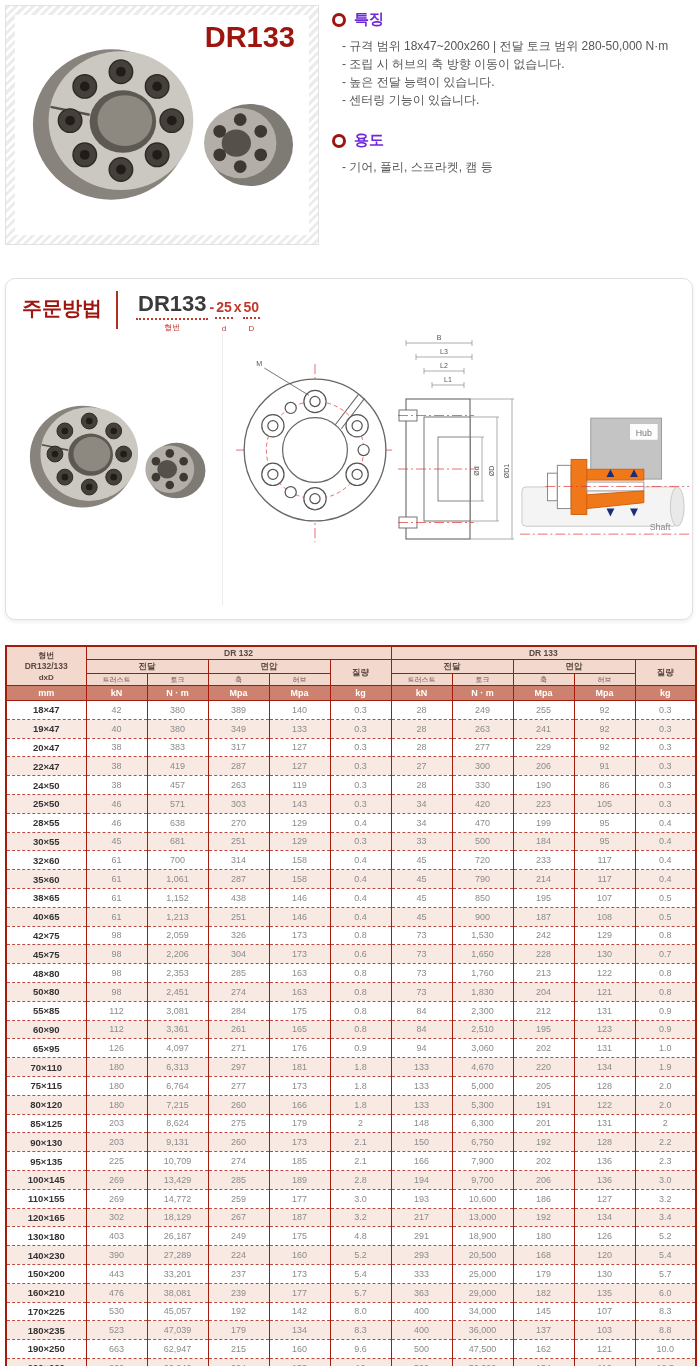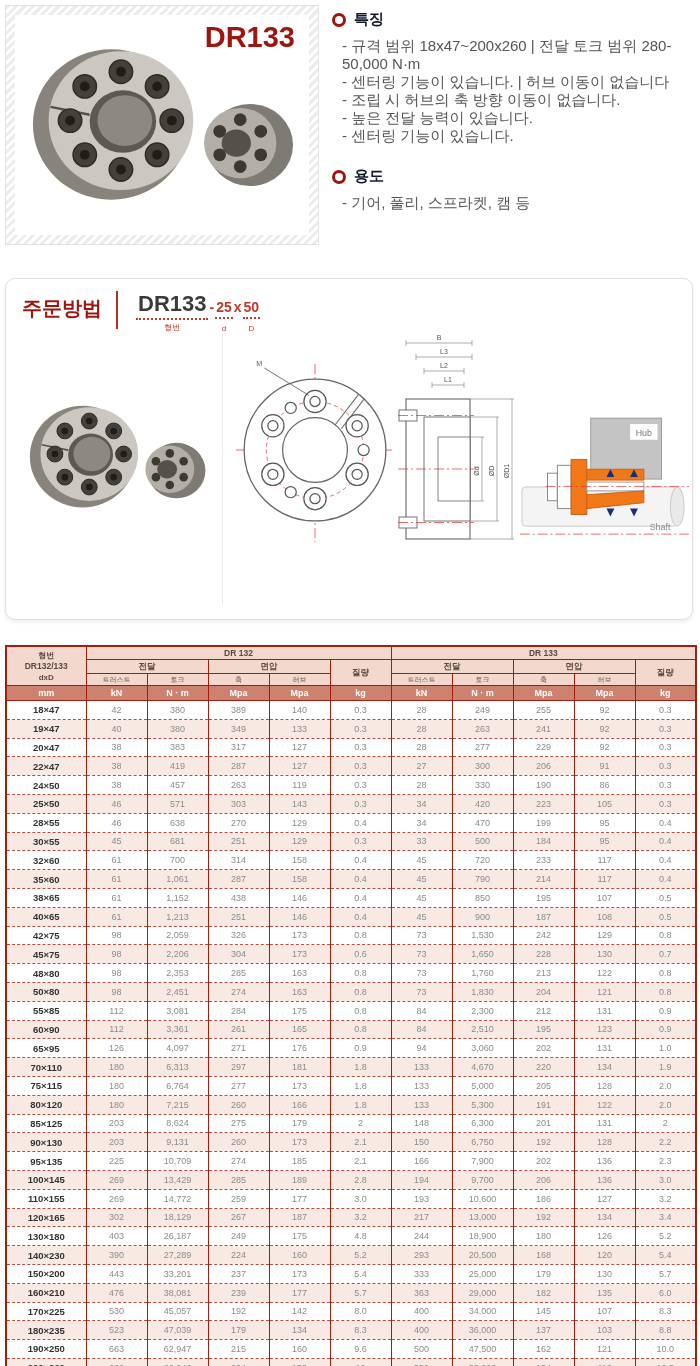--- a/index.html
+++ b/index.html
@@ -12,23 +12,23 @@
     padding:0;border:1px solid #e2e2e2;box-sizing:border-box;}
   .photo-inner{position:absolute;left:9px;top:9px;right:9px;bottom:9px;background:#fff;}
   .product-title{position:absolute;right:14px;top:6px;font-size:29px;font-weight:bold;
     color:#9e150f;letter-spacing:0;}
 
   
   .info-col{position:absolute;left:332px;top:4px;width:364px;}
   .sec{margin-bottom:6px;}
   .sec-head{display:flex;align-items:center;gap:8px;margin:6px 0 8px 0;}
   .bullet{width:8px;height:8px;border:3px solid #9e150f;border-radius:50%;background:#fff;flex:0 0 auto;}
-  .sec-title{font-size:15px;font-weight:bold;color:#0f172a;}
+  .sec-title{font-size:15px;font-weight:bold;color:#6d28d9;}
   .sec-items{margin:0;padding:0 0 0 10px;list-style:none;}
-  .sec-items li{font-size:15px;color:#555;line-height:18px;}
+  .sec-items li{font-size:12px;color:#555;line-height:18px;}
   .sec-feat{margin-bottom:22px;}
   .sec-spec{margin-bottom:26px;}
 
   
   .order-box{position:absolute;left:5px;top:278px;width:688px;height:342px;background:#fff;
     border:1px solid #e0e0e0;border-radius:10px;box-shadow:0 2px 4px rgba(0,0,0,.07);box-sizing:border-box;}
   .order-head{position:absolute;left:16px;top:12px;display:flex;align-items:flex-start;}
   .order-title{font-size:20px;font-weight:bold;color:#9e150f;padding-top:4px;}
   .order-sep{width:2px;height:38px;background:#b03024;margin:0 18px 0 14px;}
   .order-code{display:flex;align-items:flex-end;}
@@ -119,21 +119,20 @@
   </div>
 
   <div class="info-col">
     <div class="sec sec-feat">
       <div class="sec-head">
         <span class="bullet"></span>
         <span class="sec-title">특징</span>
       </div>
       <ul class="sec-items">
         <li>- 규격 범위 18x47~200x260 | 전달 토크 범위 280-50,000 N·m</li>
-        <li>- 센터링 기능이 있습니다. | 허브 이동이 없습니다</li>
         <li>- 조립 시 허브의 축 방향 이동이 없습니다.</li>
         <li>- 높은 전달 능력이 있습니다.</li>
         <li>- 센터링 기능이 있습니다.</li>
       </ul>
     </div>
     <div class="sec">
       <div class="sec-head">
         <span class="bullet"></span>
         <span class="sec-title">용도</span>
       </div>
@@ -728,21 +727,21 @@
           <td>134</td>
           <td>3.4</td>
         </tr>
         <tr>
           <td class="size-col">130×180</td>
           <td>403</td>
           <td>26,187</td>
           <td>249</td>
           <td>175</td>
           <td>4.8</td>
-          <td>244</td>
+          <td>291</td>
           <td>18,900</td>
           <td>180</td>
           <td>126</td>
           <td>5.2</td>
         </tr>
         <tr>
           <td class="size-col">140×230</td>
           <td>390</td>
           <td>27,289</td>
           <td>224</td>

